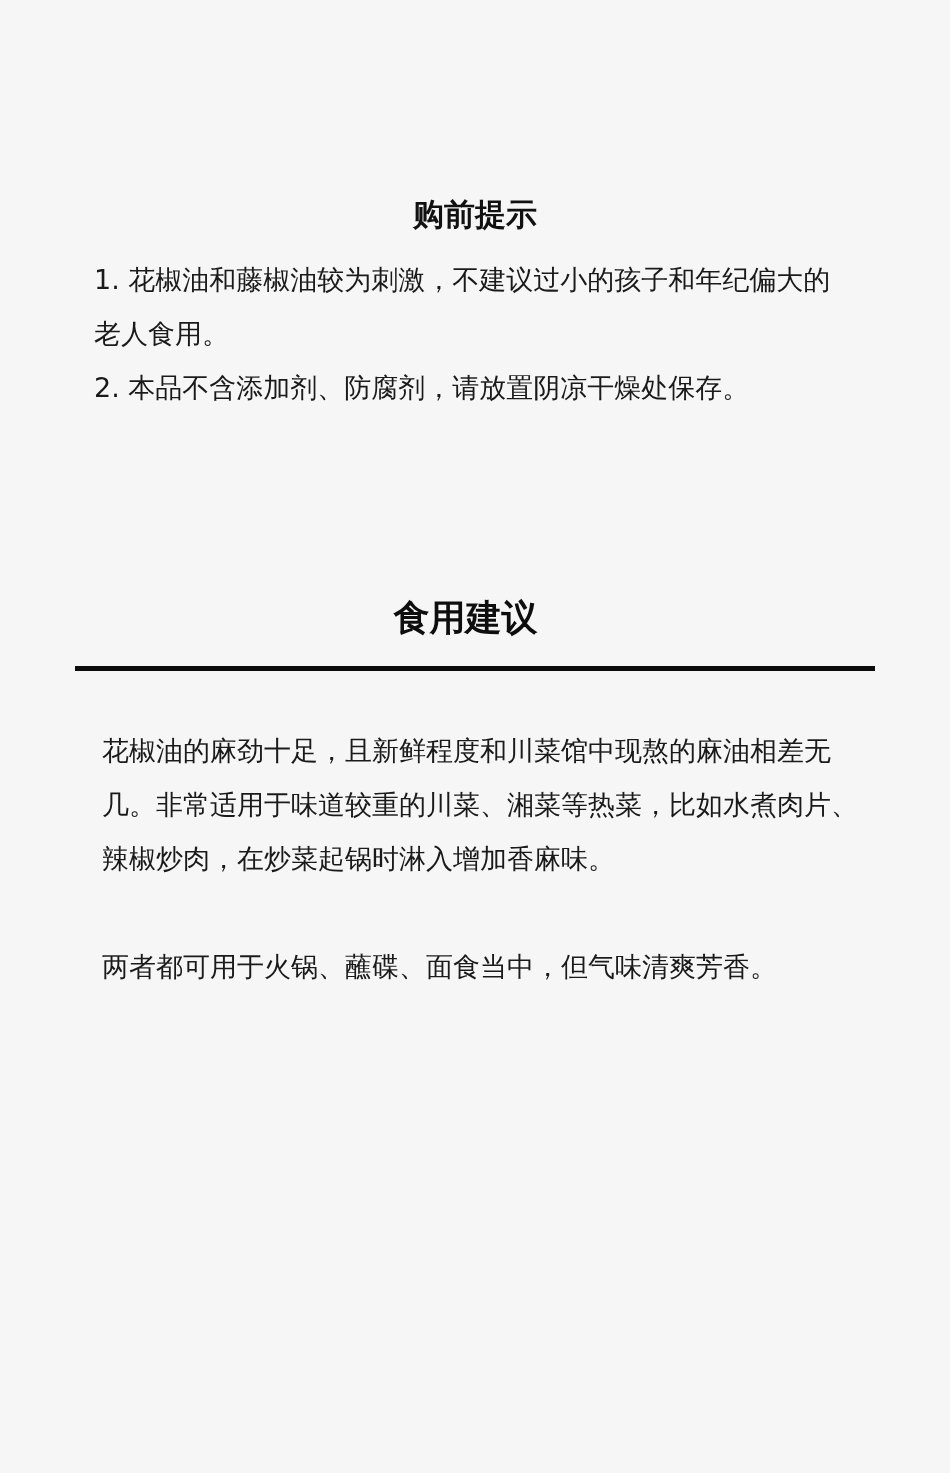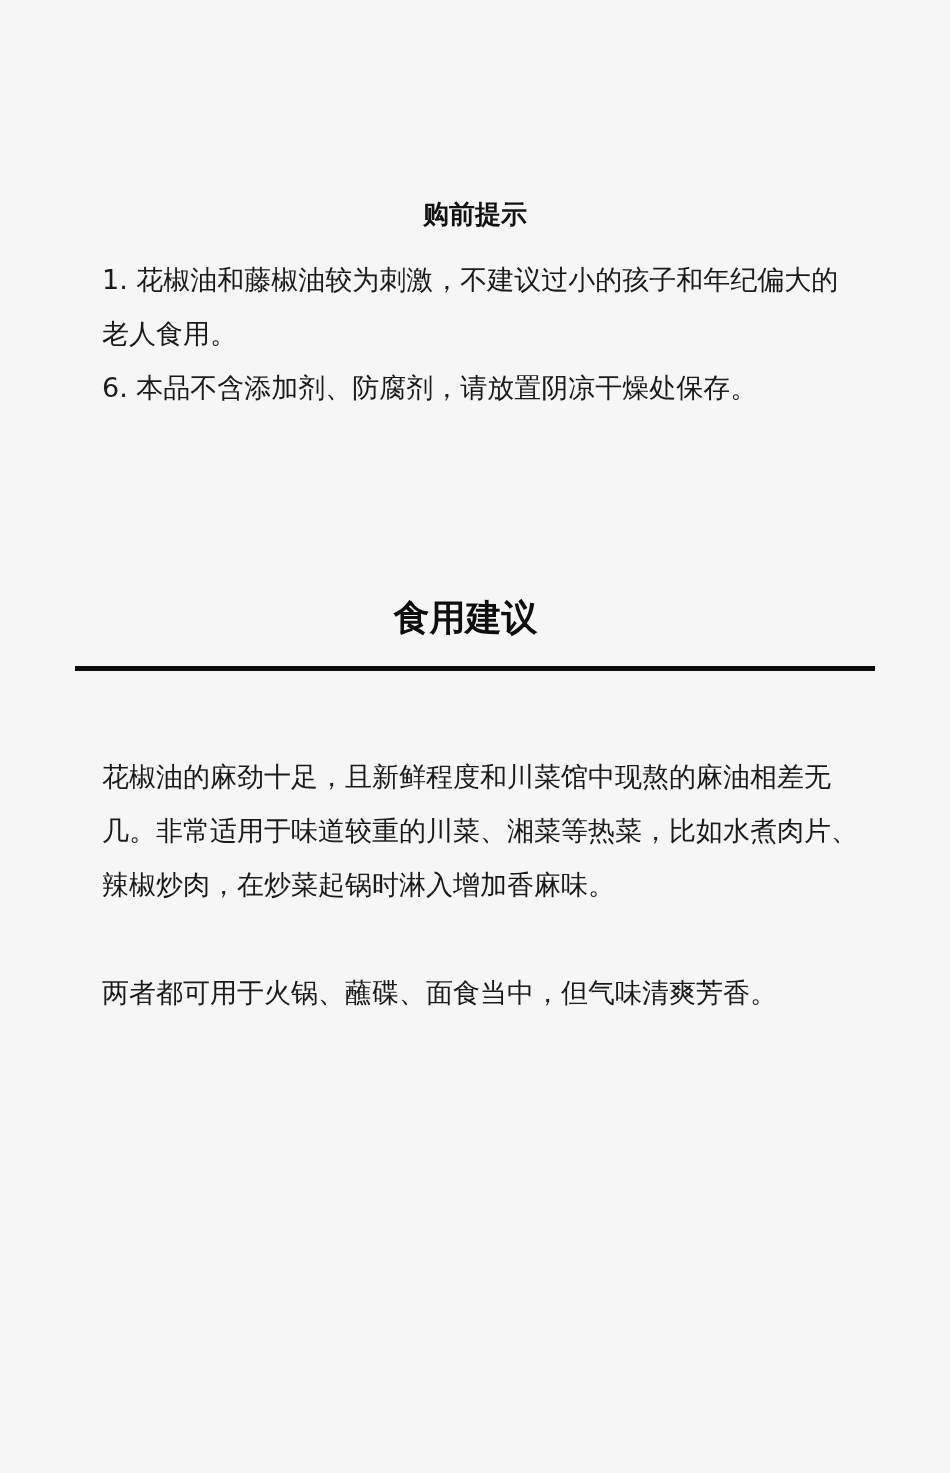--- a/index.html
+++ b/index.html
@@ -14,28 +14,28 @@
       font-family: "DejaVu Sans", "Liberation Sans", sans-serif;
       position: relative;
       overflow: hidden;
     }
     .notice-title {
       position: absolute;
       left: 0;
       width: 950px;
       top: 196px;
       text-align: center;
-      font-size: 26px;
+      font-size: 31px;
       font-weight: bold;
       line-height: 36px;
       color: #111;
     }
     .notice-list {
       position: absolute;
-      left: 102px;
+      left: 94px;
       top: 253px;
       width: 760px;
       font-size: 27px;
       line-height: 54px;
       color: #1a1a1a;
     }
     .notice-item {
       margin: 0;
     }
     .section-title {
@@ -53,38 +53,38 @@
       position: absolute;
       left: 75px;
       top: 666px;
       width: 800px;
       height: 5px;
       background: #0c0c0c;
     }
     .usage-body {
       position: absolute;
       left: 102px;
-      top: 750px;
+      top: 724px;
       width: 760px;
       font-size: 27px;
       line-height: 54px;
       color: #1a1a1a;
     }
     .usage-para {
       margin: 0 0 54px 0;
     }
   </style>
 </head>
 <body>
 
 <div class="notice-title">购前提示</div>
 
 <div class="notice-list">
   <p class="notice-item">1. 花椒油和藤椒油较为刺激，不建议过小的孩子和年纪偏大的老人食用。</p>
-  <p class="notice-item">6. 本品不含添加剂、防腐剂，请放置阴凉干燥处保存。</p>
+  <p class="notice-item">2. 本品不含添加剂、防腐剂，请放置阴凉干燥处保存。</p>
 </div>
 
 <div class="section-title">食用建议</div>
 <div class="section-rule"></div>
 
 <div class="usage-body">
   <p class="usage-para">花椒油的麻劲十足，且新鲜程度和川菜馆中现熬的麻油相差无几。非常适用于味道较重的川菜、湘菜等热菜，比如水煮肉片、辣椒炒肉，在炒菜起锅时淋入增加香麻味。</p>
   <p class="usage-para">两者都可用于火锅、蘸碟、面食当中，但气味清爽芳香。</p>
 </div>
 

